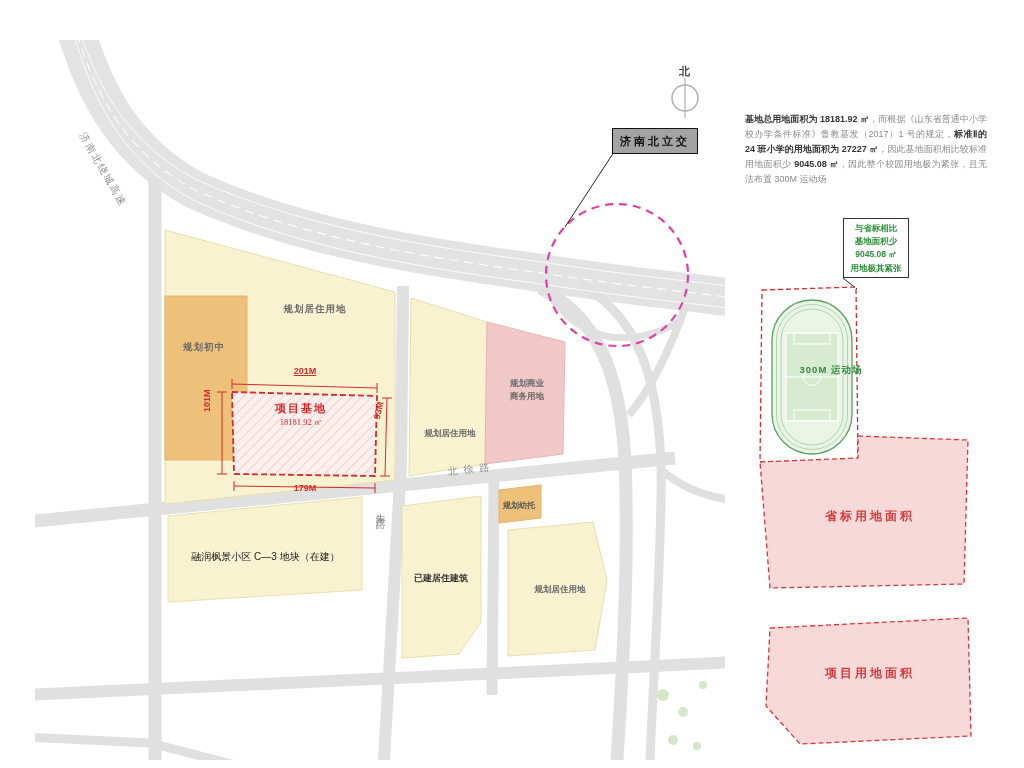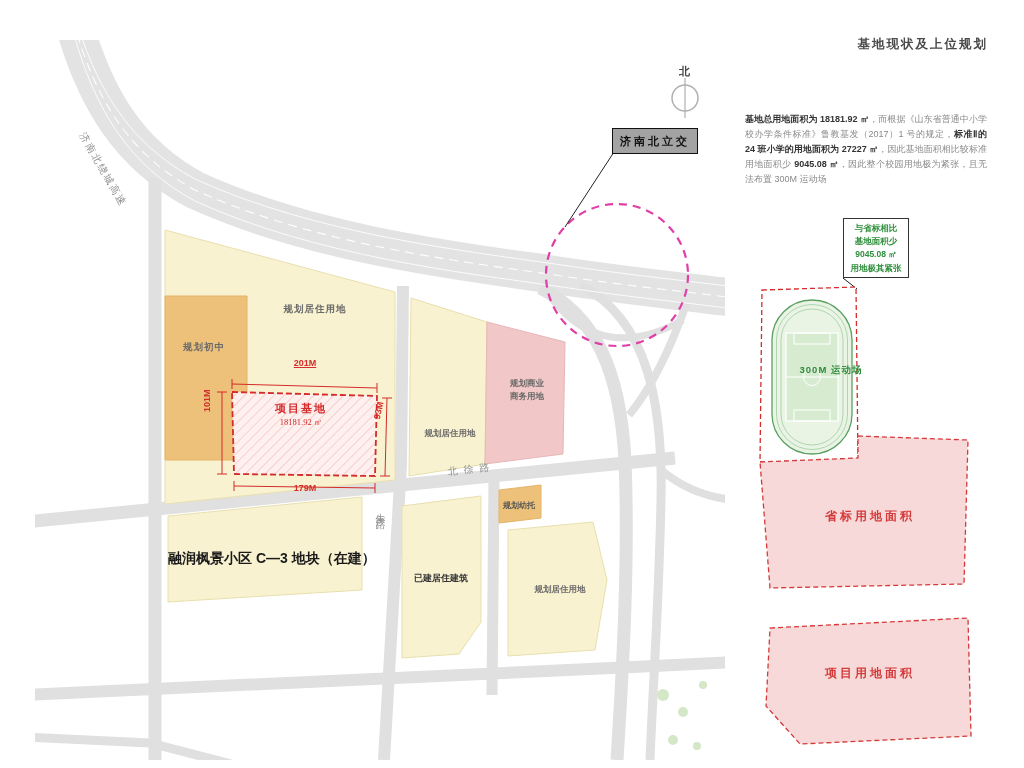--- a/index.html
+++ b/index.html
@@ -130,43 +130,42 @@
 
   <div class="lbl" style="left:679px;top:64px;font-size:11px;font-weight:bold;color:#444;">北</div>
 
   <div class="lbl gray ctr" style="left:270px;top:303px;width:90px;font-size:9.5px;letter-spacing:1px;">规划居住用地</div>
 
   <div class="lbl gray ctr" style="left:168px;top:341px;width:72px;font-size:9.5px;letter-spacing:1px;">规划初中</div>
 
   <div class="lbl red ctr" style="left:258px;top:401px;width:86px;font-size:11px;letter-spacing:2px;">项目基地</div>
   <div class="lbl ctr" style="left:258px;top:417px;width:86px;font-size:8.5px;color:#d42b2b;font-family:Liberation Serif, serif;">18181.92 ㎡</div>
 
-  <div class="lbl red ctr" style="left:280px;top:358px;width:50px;font-size:9px;text-decoration:underline;">201M</div>
+  <div class="lbl red ctr" style="left:280px;top:366px;width:50px;font-size:9px;text-decoration:underline;">201M</div>
   <div class="lbl red" style="left:202px;top:412px;font-size:9px;transform:rotate(-90deg);transform-origin:0 0;">101M</div>
   <div class="lbl red" style="left:372px;top:418px;font-size:9px;transform:rotate(-78deg);transform-origin:0 0;">93M</div>
   <div class="lbl red ctr" style="left:280px;top:483px;width:50px;font-size:9px;">179M</div>
 
   <div class="lbl gray ctr" style="left:405px;top:428px;width:90px;font-size:8.5px;">规划居住用地</div>
 
   <div class="lbl gray ctr" style="left:492px;top:378px;width:70px;font-size:8.5px;">规划商业</div>
   <div class="lbl gray ctr" style="left:492px;top:391px;width:70px;font-size:8.5px;">商务用地</div>
 
-  <div class="lbl ctr" style="left:168px;top:550px;width:195px;font-size:14px;font-weight:bold;color:#1a1a1a;">融润枫景小区 C—3 地块（在建）</div>
+  <div class="lbl ctr" style="left:168px;top:550px;width:195px;font-size:10px;font-weight:normal;color:#1a1a1a;">融润枫景小区 C—3 地块（在建）</div>
 
   <div class="lbl ctr" style="left:398px;top:572px;width:86px;font-size:9px;font-weight:bold;color:#333;">已建居住建筑</div>
 
   <div class="lbl ctr" style="left:496px;top:500px;width:46px;font-size:8px;font-weight:bold;color:#555;">规划幼托</div>
 
   <div class="lbl gray ctr" style="left:515px;top:584px;width:90px;font-size:8.5px;">规划居住用地</div>
 
   <div class="lbl roadlbl vert" style="left:373px;top:505px;font-size:10px;">生产路</div>
 
   <div class="lbl roadlbl" style="left:447px;top:465px;font-size:10px;letter-spacing:6px;transform:rotate(-6deg);transform-origin:0 0;">北徐路</div>
 
-  <div class="lbl page-title" style="left:760px;top:36px;width:228px;">基地现状及上位规划</div>
 
 
   <div class="para" style="left:745px;top:112px;">
     <span class="em">基地总用地面积为 18181.92 ㎡</span><span>，而根据《山东省普通中小学校办学条件标准》鲁教基发（2017）1 号的规定，</span><span class="em">标准Ⅱ的 24 班小学的用地面积为 27227 ㎡</span><span>，因此基地面积相比较标准用地面积少 </span><span class="em">9045.08 ㎡</span><span>，因此整个校园用地极为紧张，且无法布置 300M 运动场</span>
   </div>
 
   <div class="callout">
     <div>与省标相比</div>
     <div>基地面积少</div>
     <div>9045.08 ㎡</div>

